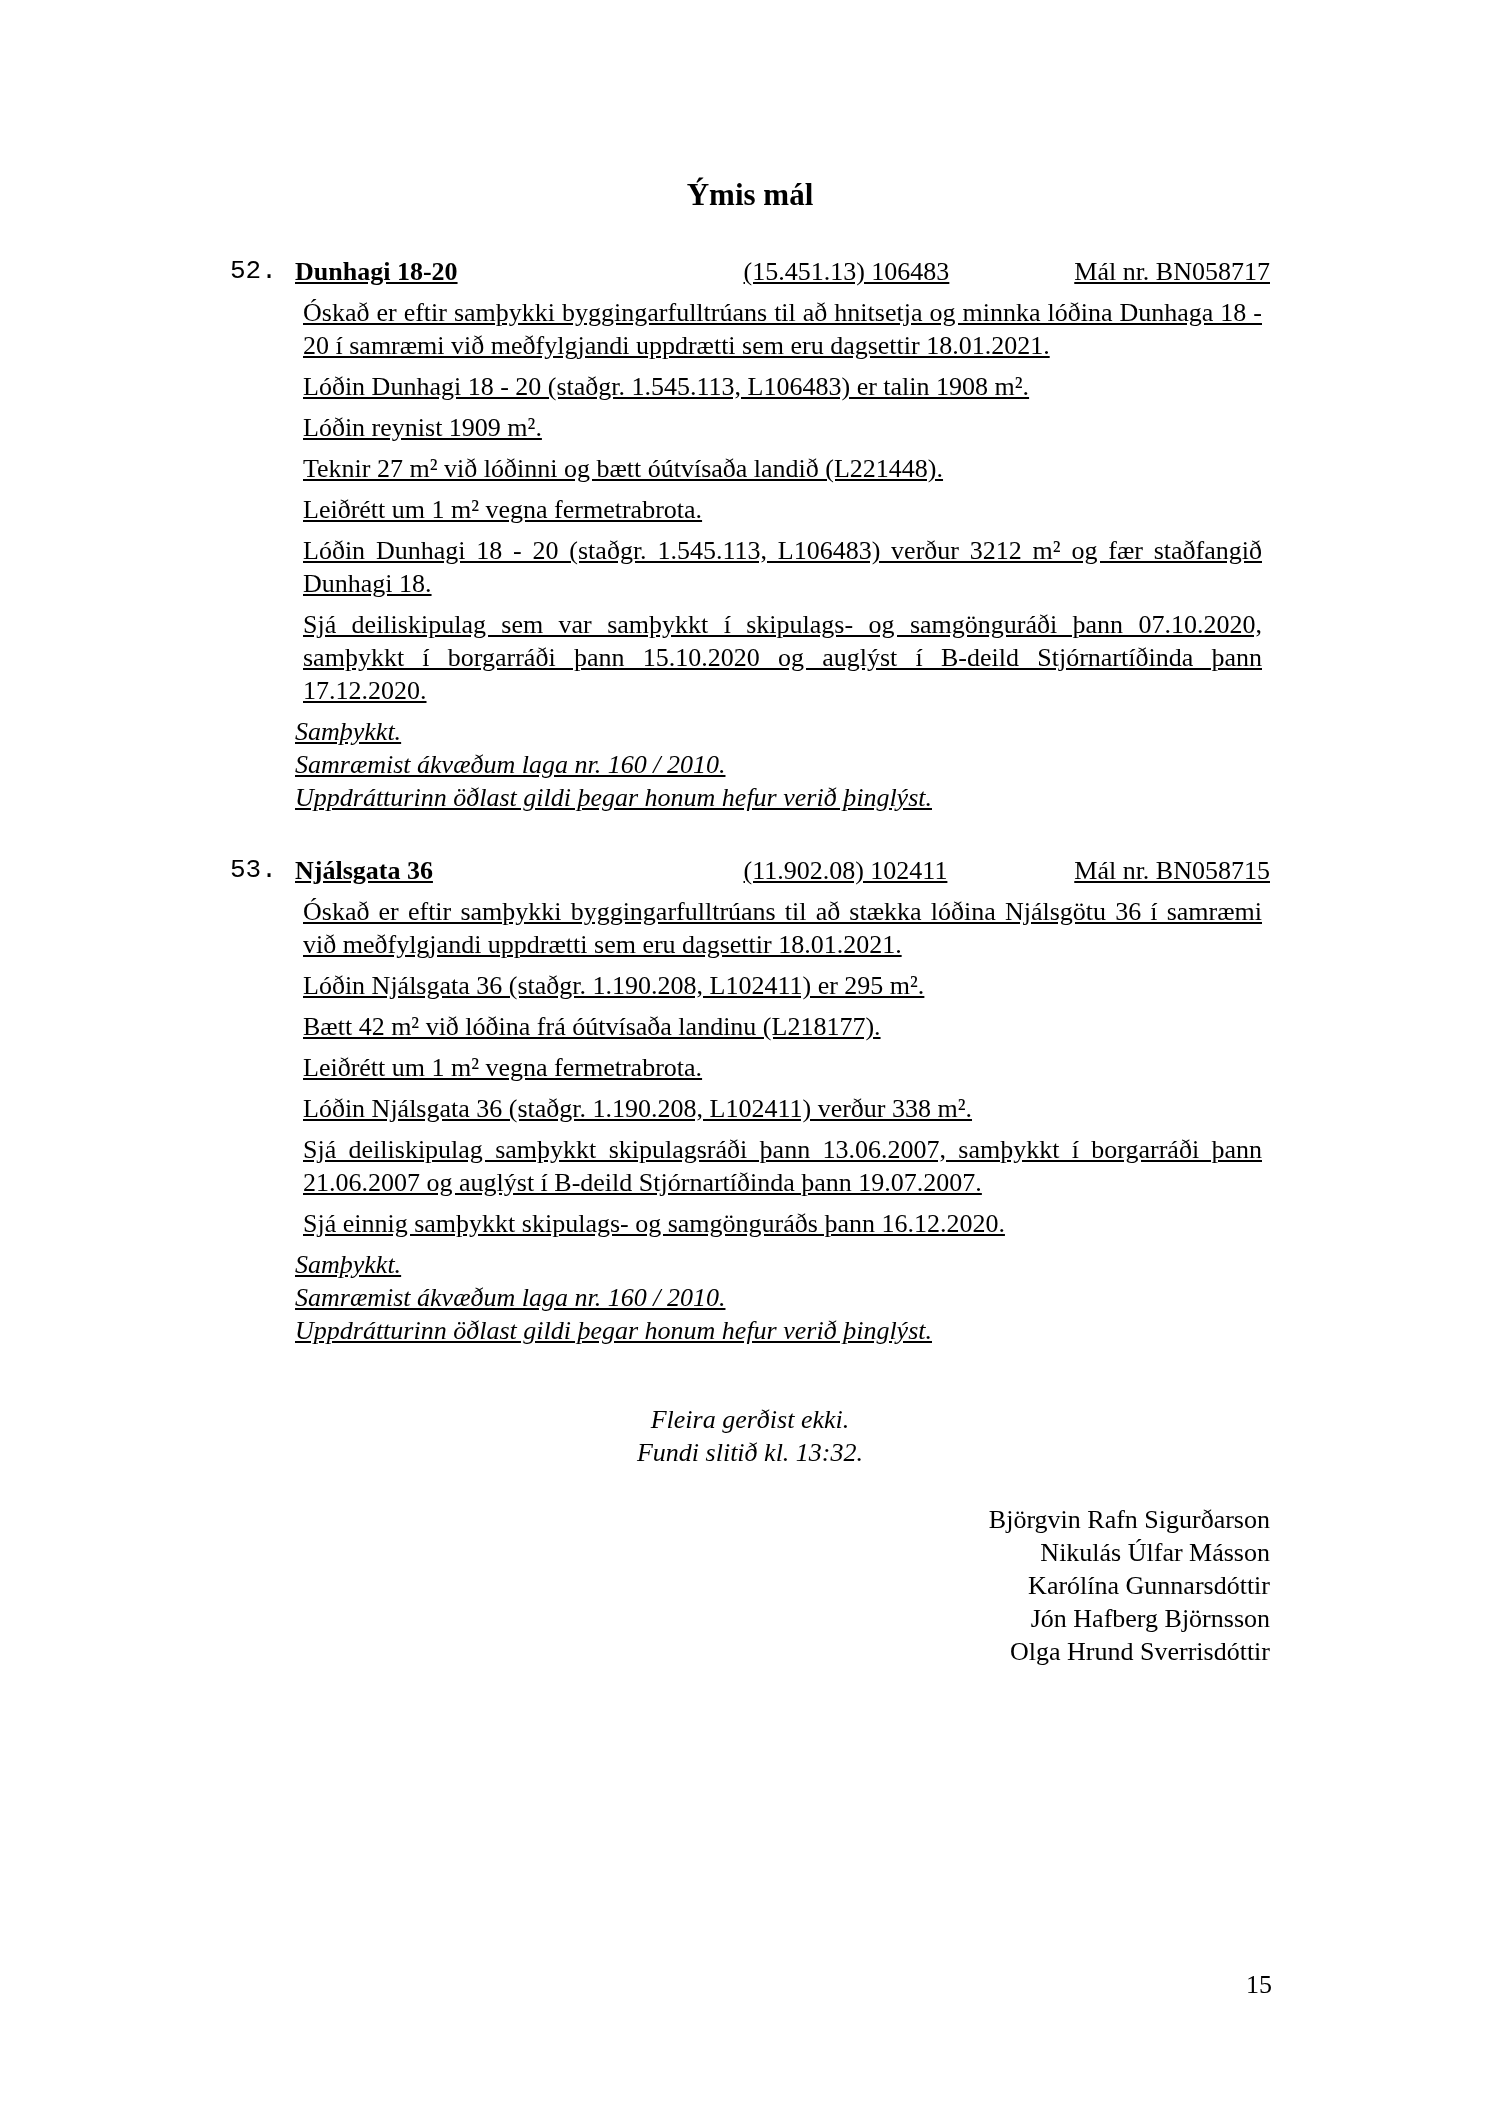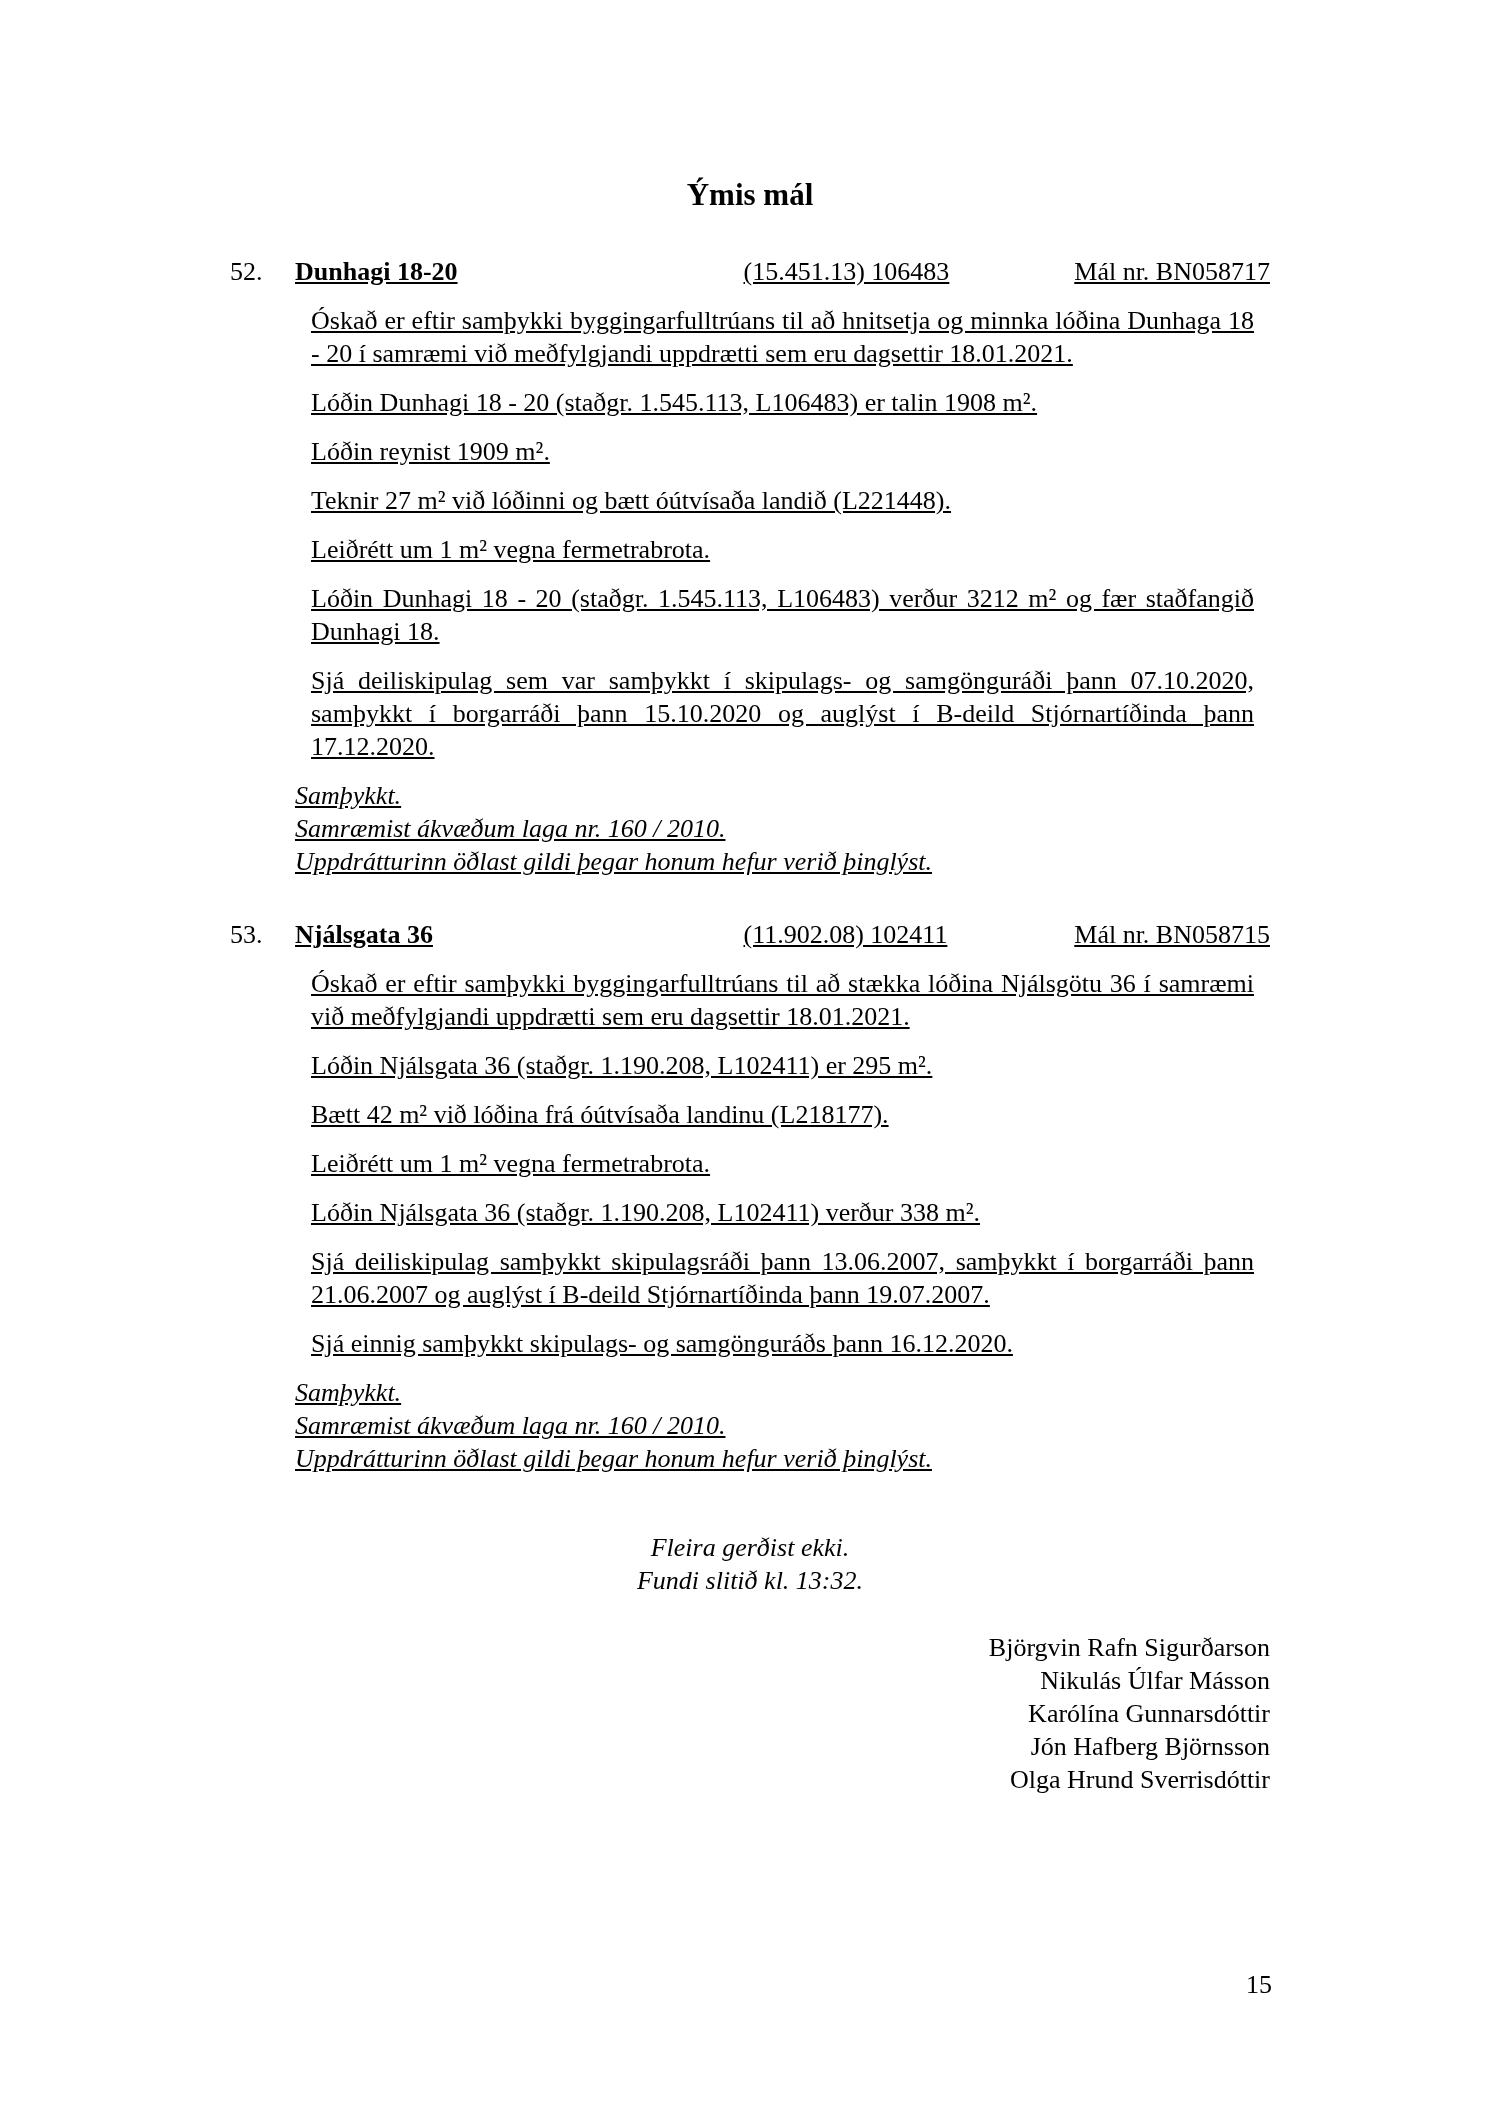--- a/index.html
+++ b/index.html
@@ -26,20 +26,21 @@
     text-align: center;
     margin: 0 0 44px 0;
   }
   .item {
     display: flex;
     margin: 0 0 40px 0;
   }
   .item-number {
     flex: 0 0 65px;
     width: 65px;
+    font-family: Liberation Mono, monospace;
   }
   .item-content {
     flex: 1;
     min-width: 0;
     text-decoration: underline;
   }
   .item-header {
     display: flex;
   }
   .item-heading {
@@ -47,21 +48,21 @@
     font-weight: bold;
   }
   .item-ref {
     flex: 0 0 31%;
   }
   .item-case {
     flex: 1;
     text-align: right;
   }
   .para {
-    margin: 16px;
+    margin: 8px;
     text-align: justify;
   }
   .note {
     margin: 0;
     font-style: italic;
   }
   .closing {
     text-align: center;
     margin-top: 56px;
     font-style: italic;

